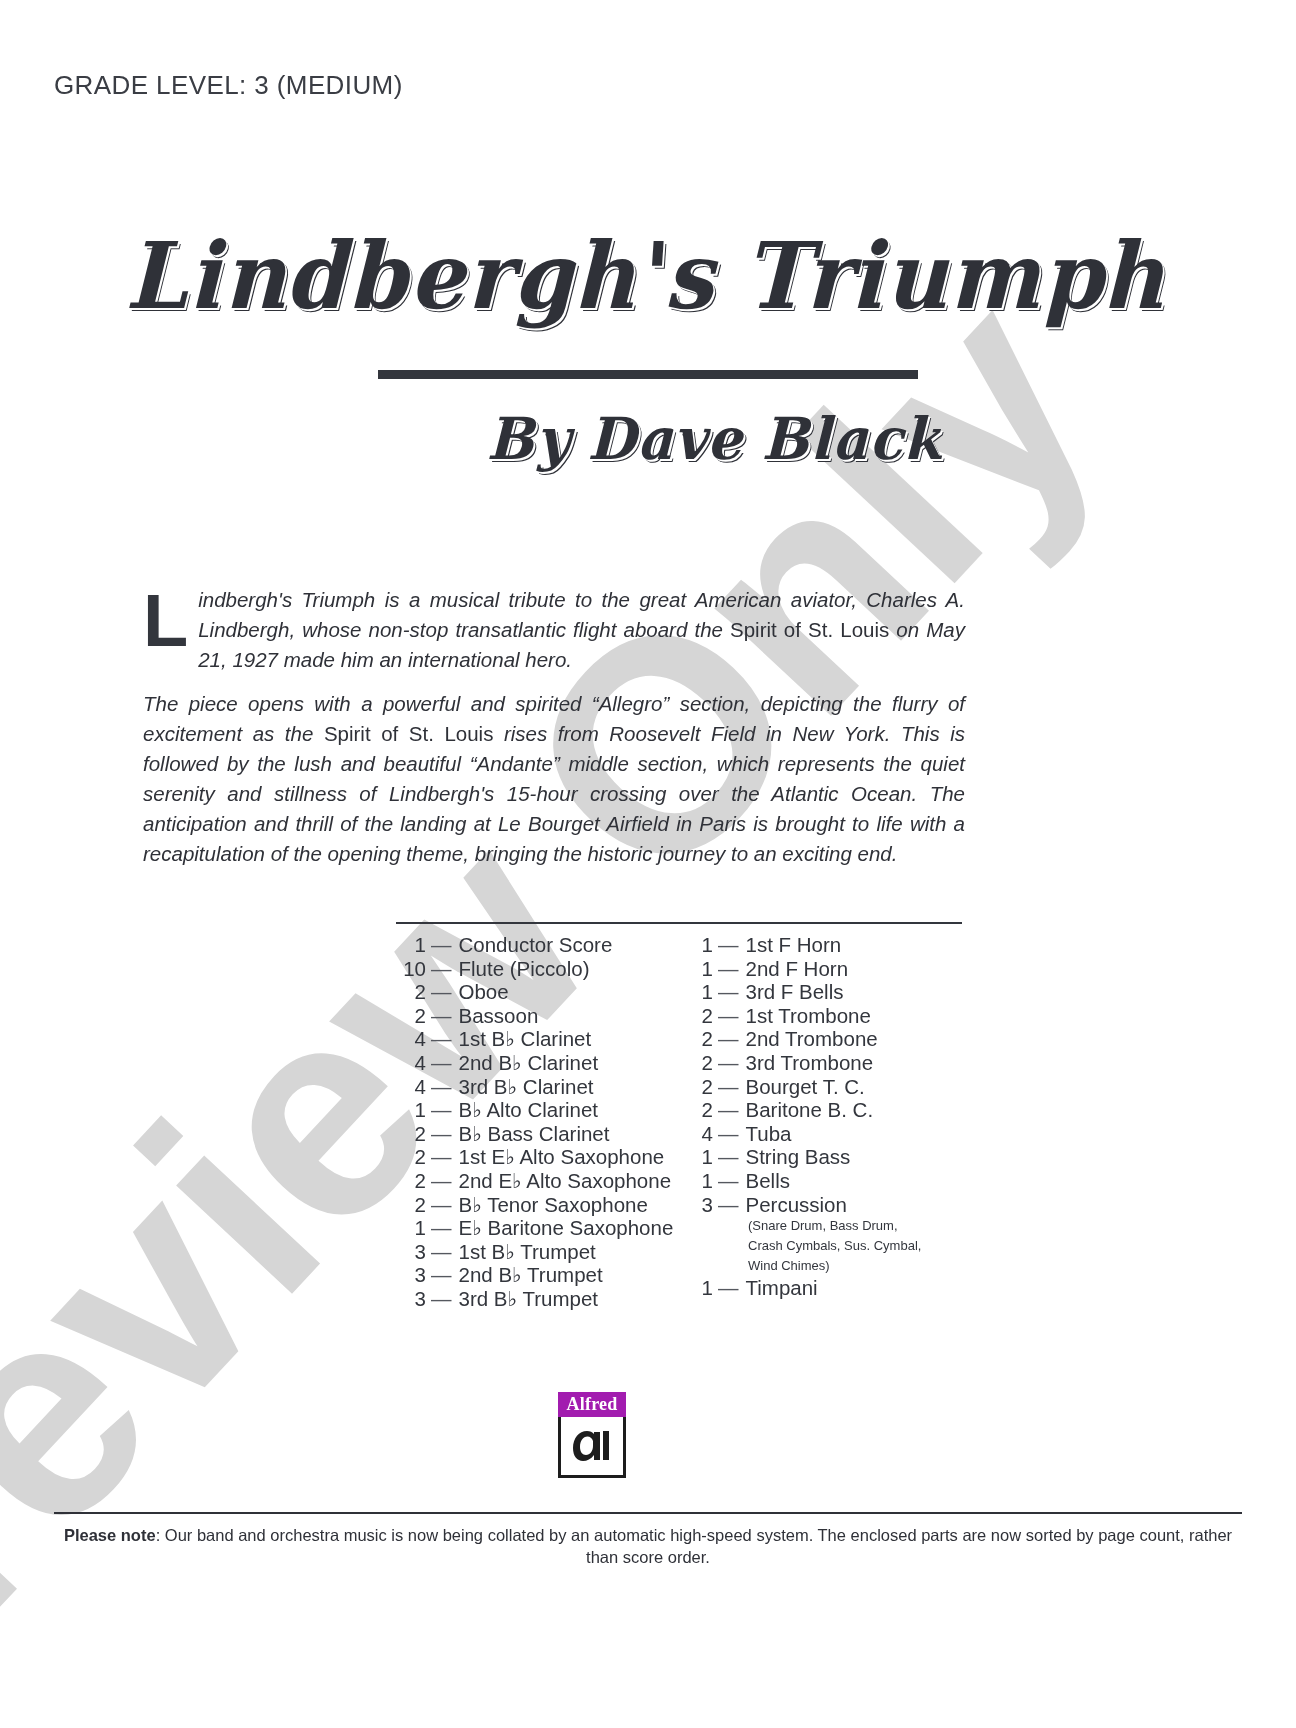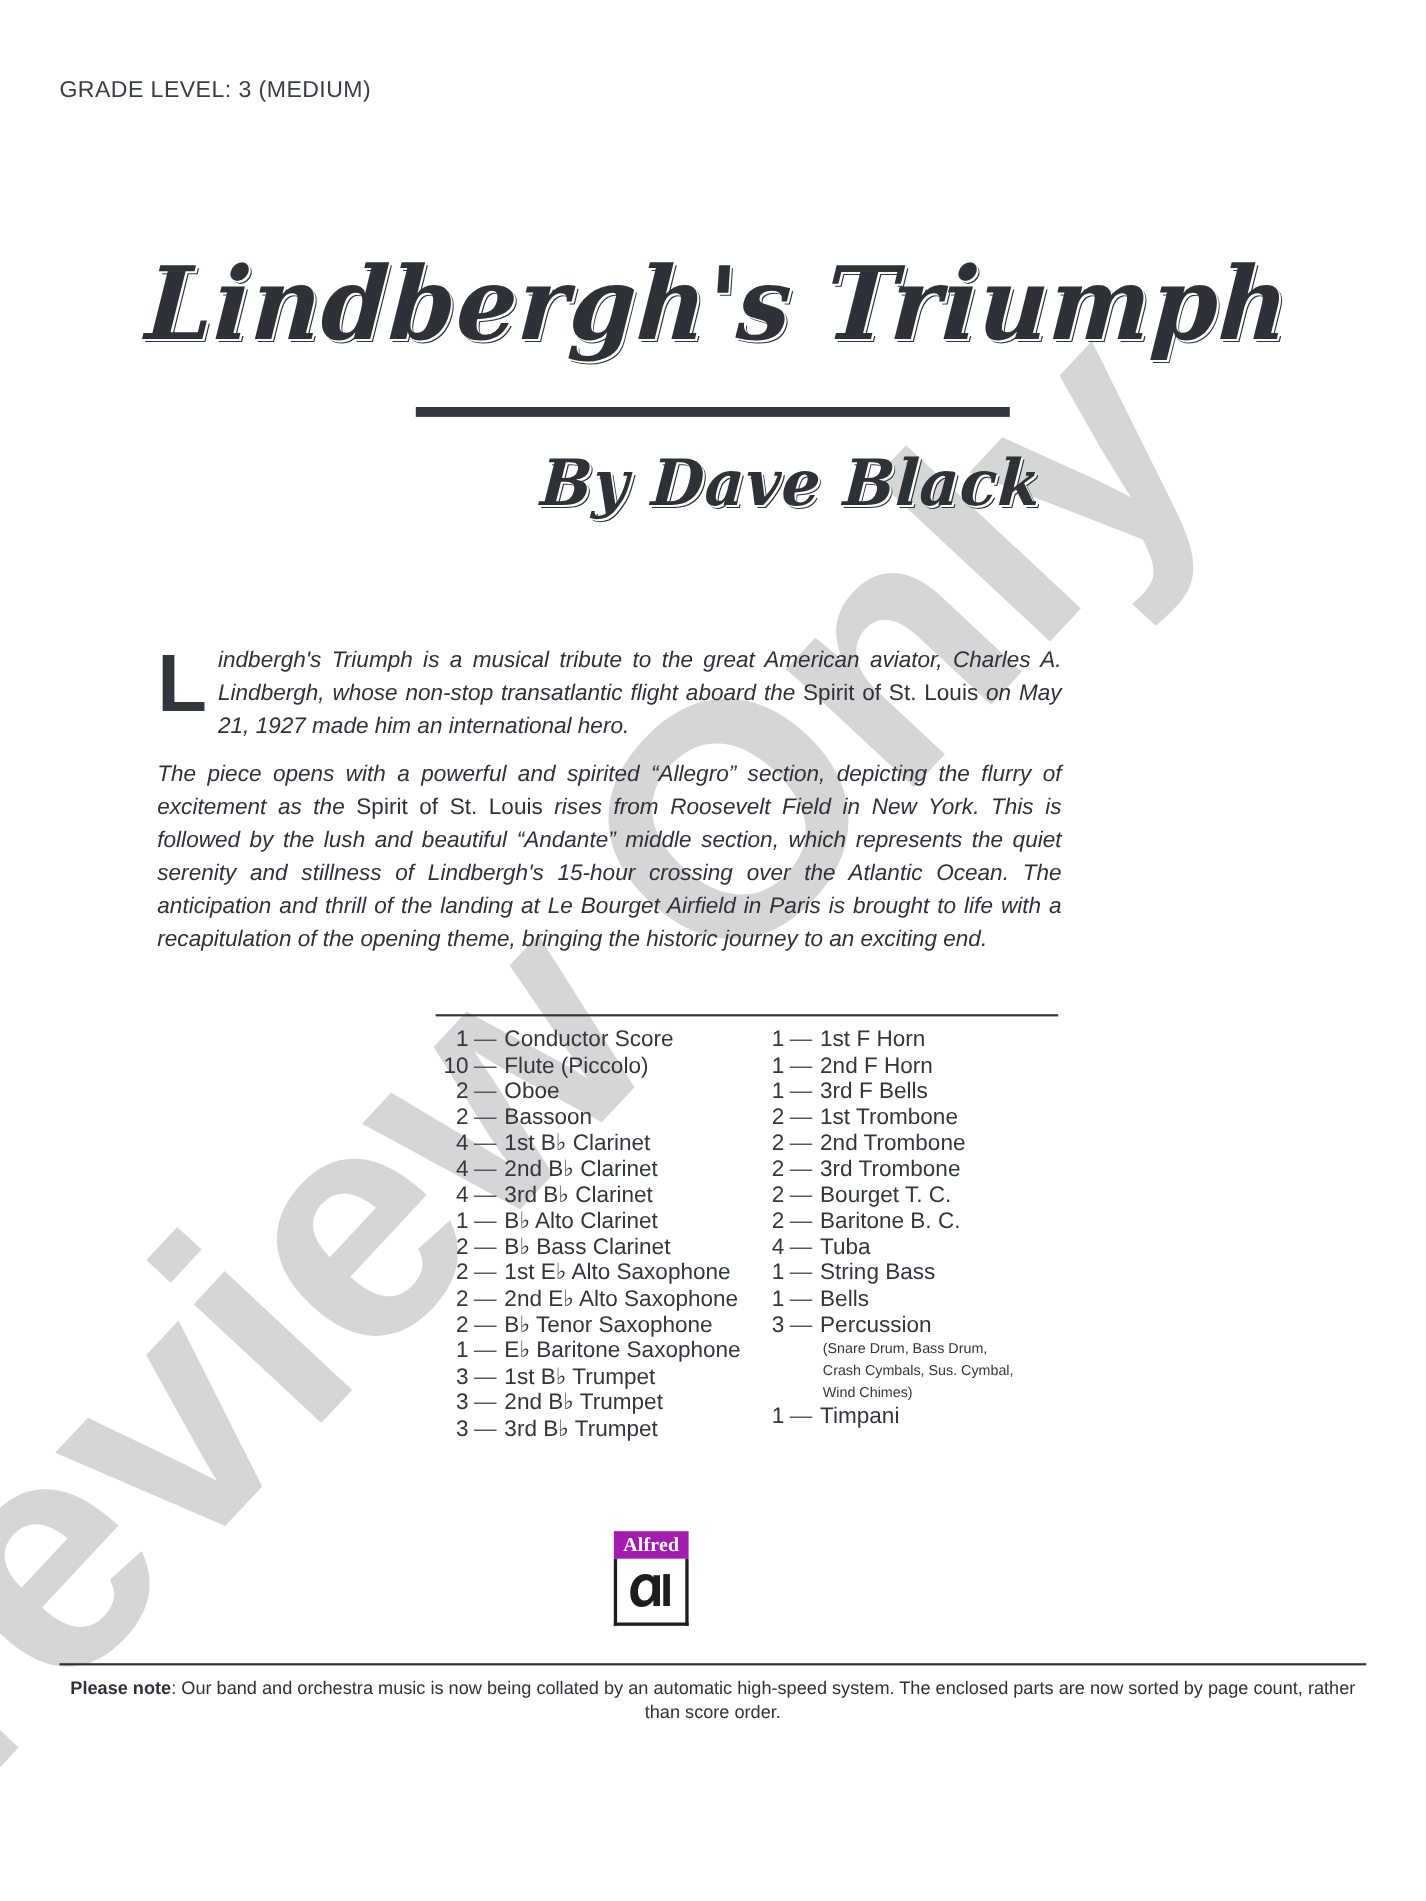--- a/index.html
+++ b/index.html
@@ -41,21 +41,21 @@
     font-size: 300px;
     transform: rotate(-47deg);
     transform-origin: left bottom;
   }
 
   
   #grade-level {
     position: absolute;
     left: 54px;
     top: 70px;
-    font-size: 21px;
+    font-size: 26px;
     letter-spacing: 0.4px;
     color: #3a3d44;
     z-index: 3;
   }
 
   
   #title-block {
     position: absolute;
     left: 0;
     top: 230px;

